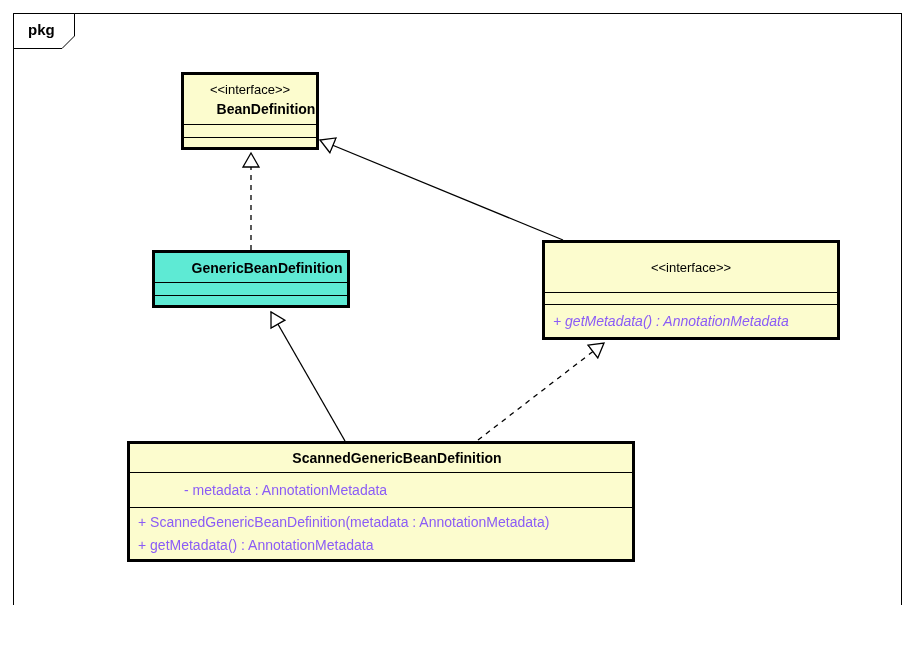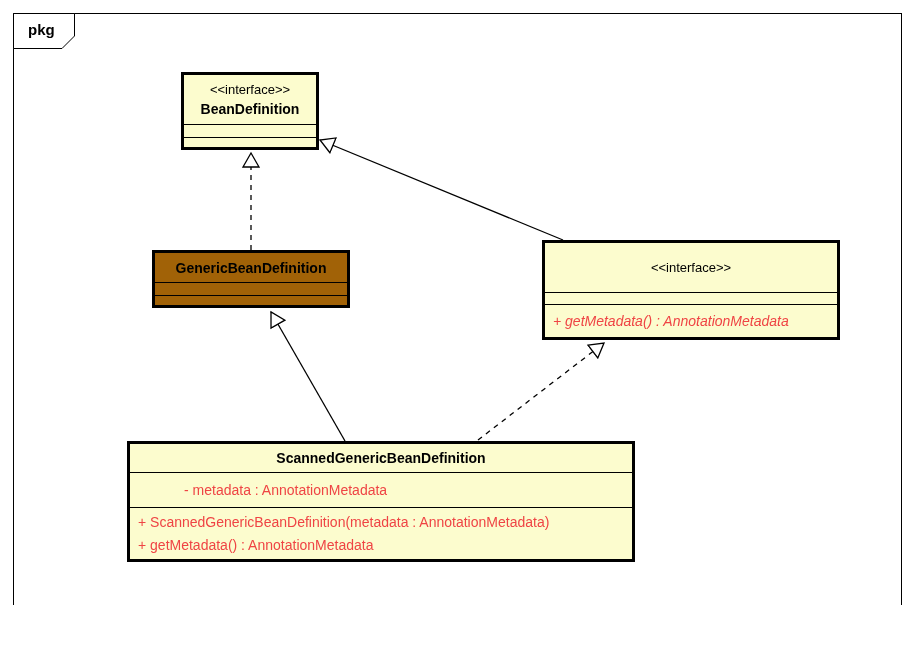--- a/index.html
+++ b/index.html
@@ -60,36 +60,37 @@
   .stereo {
     font-size: 13px;
     color: #000;
     line-height: 19px;
   }
   .cname {
     font-size: 14px;
     font-weight: bold;
     color: #000;
     line-height: 20px;
+    padding-left: 32px;
   }
   .comp {
     border-top: 1px solid #000;
     box-sizing: border-box;
     flex: 0 0 auto;
     overflow: hidden;
   }
   .comp.grow { flex: 1 1 auto; }
   .comp.vcenter {
     display: flex;
     flex-direction: column;
     justify-content: center;
   }
   .member {
     font-size: 14px;
-    color: #ef4444;
+    color: #8b5cf6;
     padding-left: 8px;
     white-space: nowrap;
   }
   .member.it { font-style: italic; }
   .ops-lines { padding-top: 3px; }
   .ops-lines .member { line-height: 23px; }
 </style>
 </head>
 <body>
 
@@ -116,21 +117,21 @@
 
   <div class="uml-class" style="left: 181px; top: 72px; width: 138px; height: 78px; background: rgb(252, 252, 206); border-color: rgb(0, 0, 0);">
     <div class="uml-header" style="height:49px;">
       <div class="stereo">&lt;&lt;interface&gt;&gt;</div>
       <div class="cname">BeanDefinition</div>
     </div>
     <div class="comp" style="height:13px;"></div>
     <div class="comp grow"></div>
   </div>
 
-  <div class="uml-class" style="left: 152px; top: 250px; width: 198px; height: 58px; background: #a16207; border-color: rgb(0, 0, 0);">
+  <div class="uml-class" style="left: 152px; top: 250px; width: 198px; height: 58px; background: #5eead4; border-color: rgb(0, 0, 0);">
     <div class="uml-header" style="height:29px;">
       <div class="cname">GenericBeanDefinition</div>
     </div>
     <div class="comp" style="height:13px;"></div>
     <div class="comp grow"></div>
   </div>
 
   <div class="uml-class" style="left: 542px; top: 240px; width: 298px; height: 100px; background: rgb(252, 252, 206); border-color: rgb(0, 0, 0);">
     <div class="uml-header" style="height:49px;">
       <div class="stereo">&lt;&lt;interface&gt;&gt;</div>

